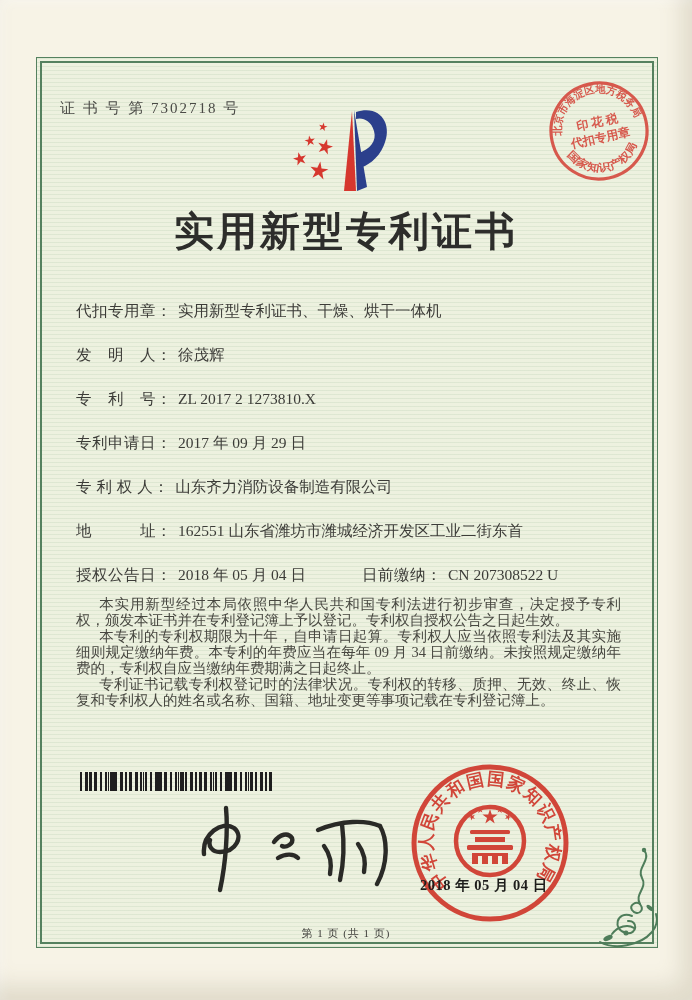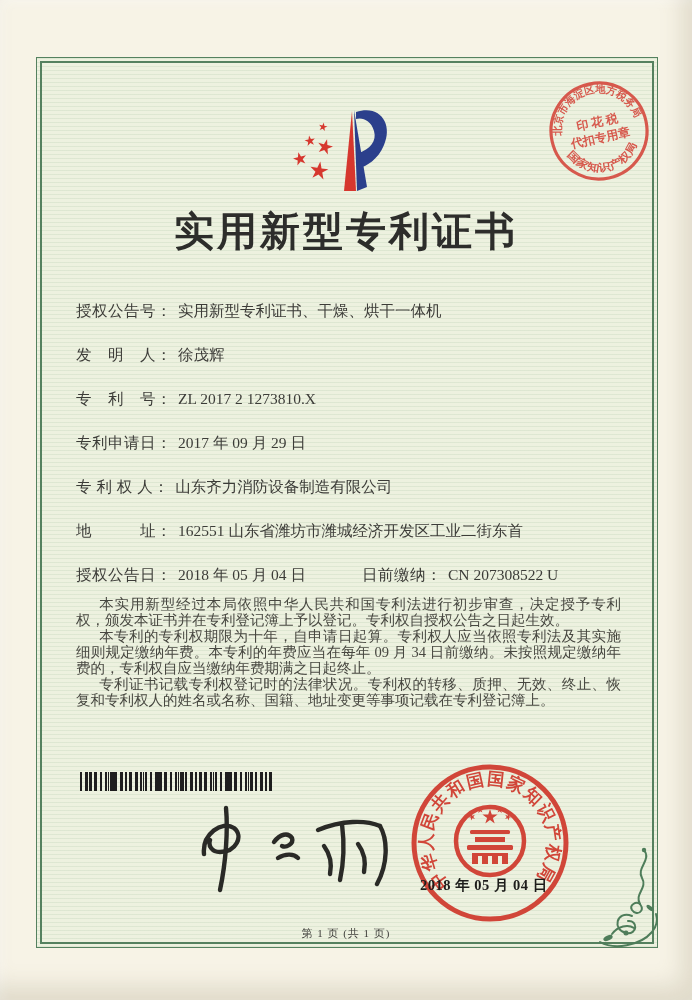--- a/index.html
+++ b/index.html
@@ -62,20 +62,21 @@
 </style>
 </head>
 <body>
 
 <div class="page">
 
   <div class="frame">
     <div class="frame-inner"></div>
   </div>
 
+  <div class="cert-no">证 书 号 第 7302718 号</div>
 
   <svg class="logo" viewBox="0 0 106 96">
     <defs>
       <path id="star" d="M0,-1 L0.225,-0.31 0.951,-0.31 0.363,0.118 0.588,0.809 0,0.382 -0.588,0.809 -0.363,0.118 -0.951,-0.31 -0.225,-0.31 Z"></path>
     </defs>
     <g>
       <polygon points="64,8 56,88 68,88" fill="#d6372e"></polygon>
       <polygon points="66,7 69,88 79,84" fill="#2b3f8c"></polygon>
       <path d="M68,9 C93,1 105,22 96,42 C90,57 78,63 72,65 L71,50 C82,46 89,38 86,28 C83,17 74,14 68,16 Z" fill="#2b3f8c"></path>
     </g>
@@ -85,21 +86,21 @@
       <use href="#star" transform="translate(37,44) scale(8) rotate(15)"></use>
       <use href="#star" transform="translate(12,56) scale(7) rotate(-14)"></use>
       <use href="#star" transform="translate(31,68) scale(9.5) rotate(8)"></use>
     </g>
   </svg>
 
   <div class="title">实用新型专利证书</div>
 
   <div class="fields">
     <div class="field-row" style="top:6px">
-      <span class="lab">授权公告号：</span><span class="val">实用新型专利证书、干燥、烘干一体机</span>
+      <span class="lab">代扣专用章：</span><span class="val">实用新型专利证书、干燥、烘干一体机</span>
     </div>
     <div class="field-row" style="top:50px">
       <span class="lab">发　明　人：</span><span class="val">徐茂辉</span>
     </div>
     <div class="field-row" style="top:94px">
       <span class="lab">专　利　号：</span><span class="val">ZL 2017 2 1273810.X</span>
     </div>
     <div class="field-row" style="top:138px">
       <span class="lab">专利申请日：</span><span class="val">2017 年 09 月 29 日</span>
     </div>

